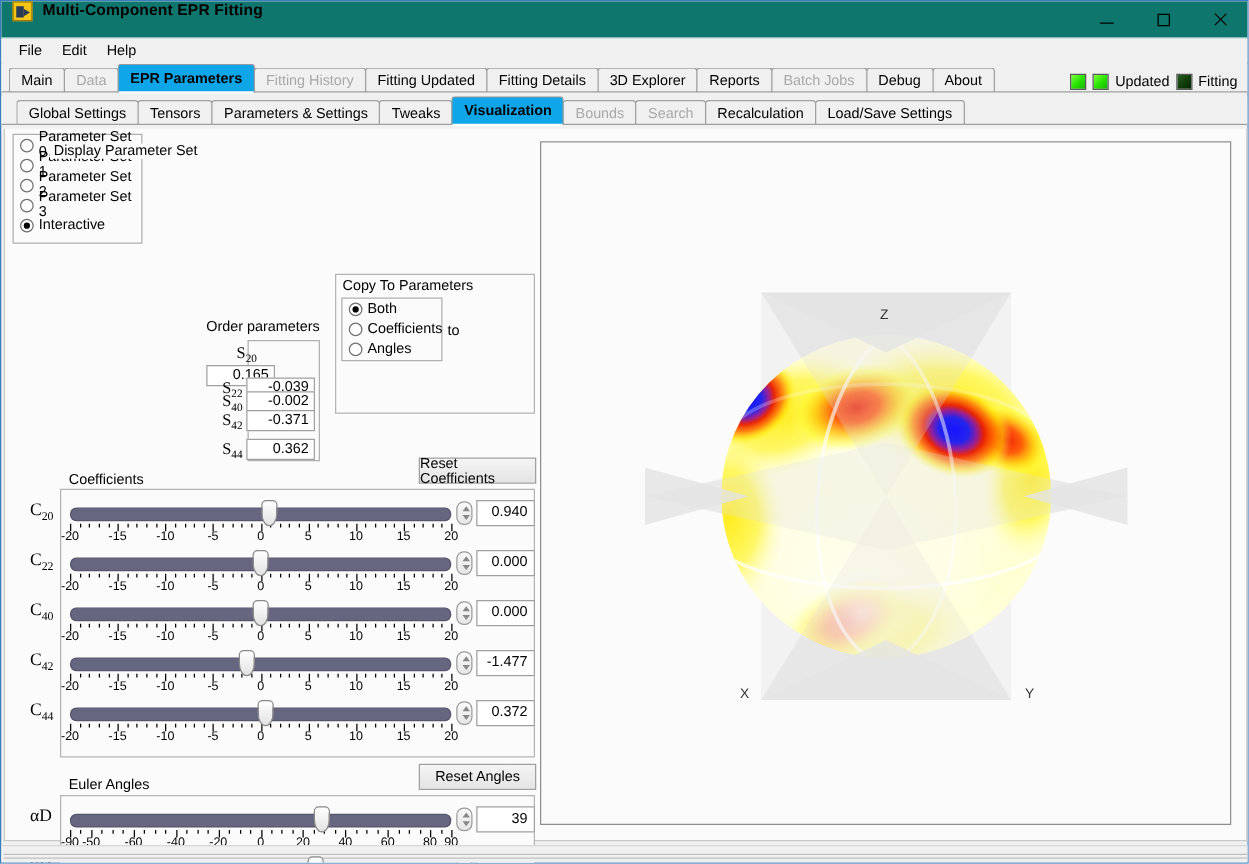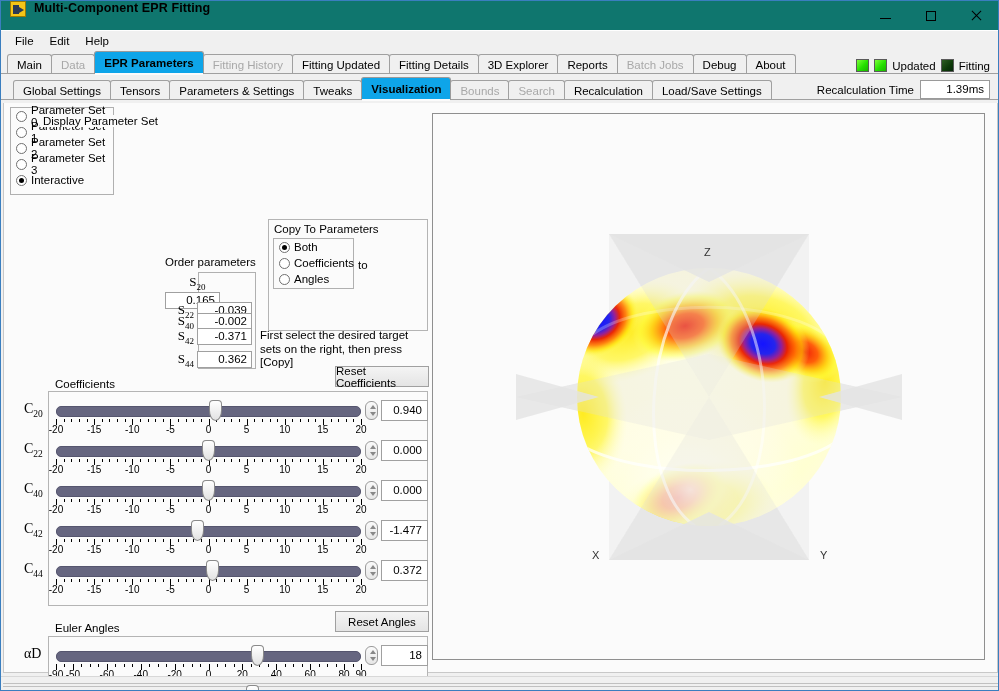--- a/index.html
+++ b/index.html
@@ -492,24 +492,20 @@
 
   <div class="tab">Global Settings</div>
       <div class="tab">Tensors</div>
       <div class="tab">Parameters &amp; Settings</div>
       <div class="tab">Tweaks</div>
       <div class="tab sel">Visualization</div>
       <div class="tab disabled">Bounds</div>
       <div class="tab disabled">Search</div>
       <div class="tab">Recalculation</div>
       <div class="tab">Load/Save Settings</div>
-      <div id="tabrow2-right">
-      <span>Recalculation Time</span>
-      <span id="recalc-value">1.39ms</span>
-    </div>
     </div>
 
   <div id="page">
 
     <div id="leftcol">
 
       <div class="grouplabel" id="dps-label">Display Parameter Set</div>
       <div id="dps-box">
         <div class="radio-row">
           <span class="radio"></span>
@@ -568,21 +564,20 @@
         <div class="radio-row">
           <span class="radio"></span>
           <span>Coefficients</span>
         </div>
         <div class="radio-row">
           <span class="radio"></span>
           <span>Angles</span>
         </div>
       </div>
       <div id="copy-to-word">to</div>
-      <div id="copy-hint">First select the desired target sets on the right, then press [Copy]</div>
       <div class="btn" id="reset-coef-btn">Reset Coefficients</div>
 
       <div class="grouplabel" id="coef-label">Coefficients</div>
       <div class="groupbox" id="coef-box"></div>
       <div id="coef-rows">
           <div class="slider-row" style="top: 288px;">
             <div class="sl-label"><span>C</span><sub>20</sub></div>
             <div class="sl-track-wrap">
               <div class="sl-track"></div>
               <div class="sl-thumb" style="left: 159.667px;"></div>
@@ -954,21 +949,21 @@
                 <span style="left: 118.611px;">-20</span>
                 <span style="left: 152.5px;">0</span>
                 <span style="left: 186.389px;">20</span>
                 <span style="left: 220.278px;">40</span>
                 <span style="left: 254.167px;">60</span>
                 <span style="left: 288.056px;">80</span>
                 <span style="left: 305px;">90</span>
               </div>
             </div>
             <div class="spinner"></div>
-            <div class="sl-value">18</div>
+            <div class="sl-value">39</div>
           </div>
           <div class="slider-row" style="top: 573px;">
             <div class="sl-label"><span>βD</span></div>
             <div class="sl-track-wrap">
               <div class="sl-thumb" style="left: 196.556px;"></div>
             </div>
             <div class="spinner"></div>
             <div class="sl-value">26</div>
           </div>
         </div>

